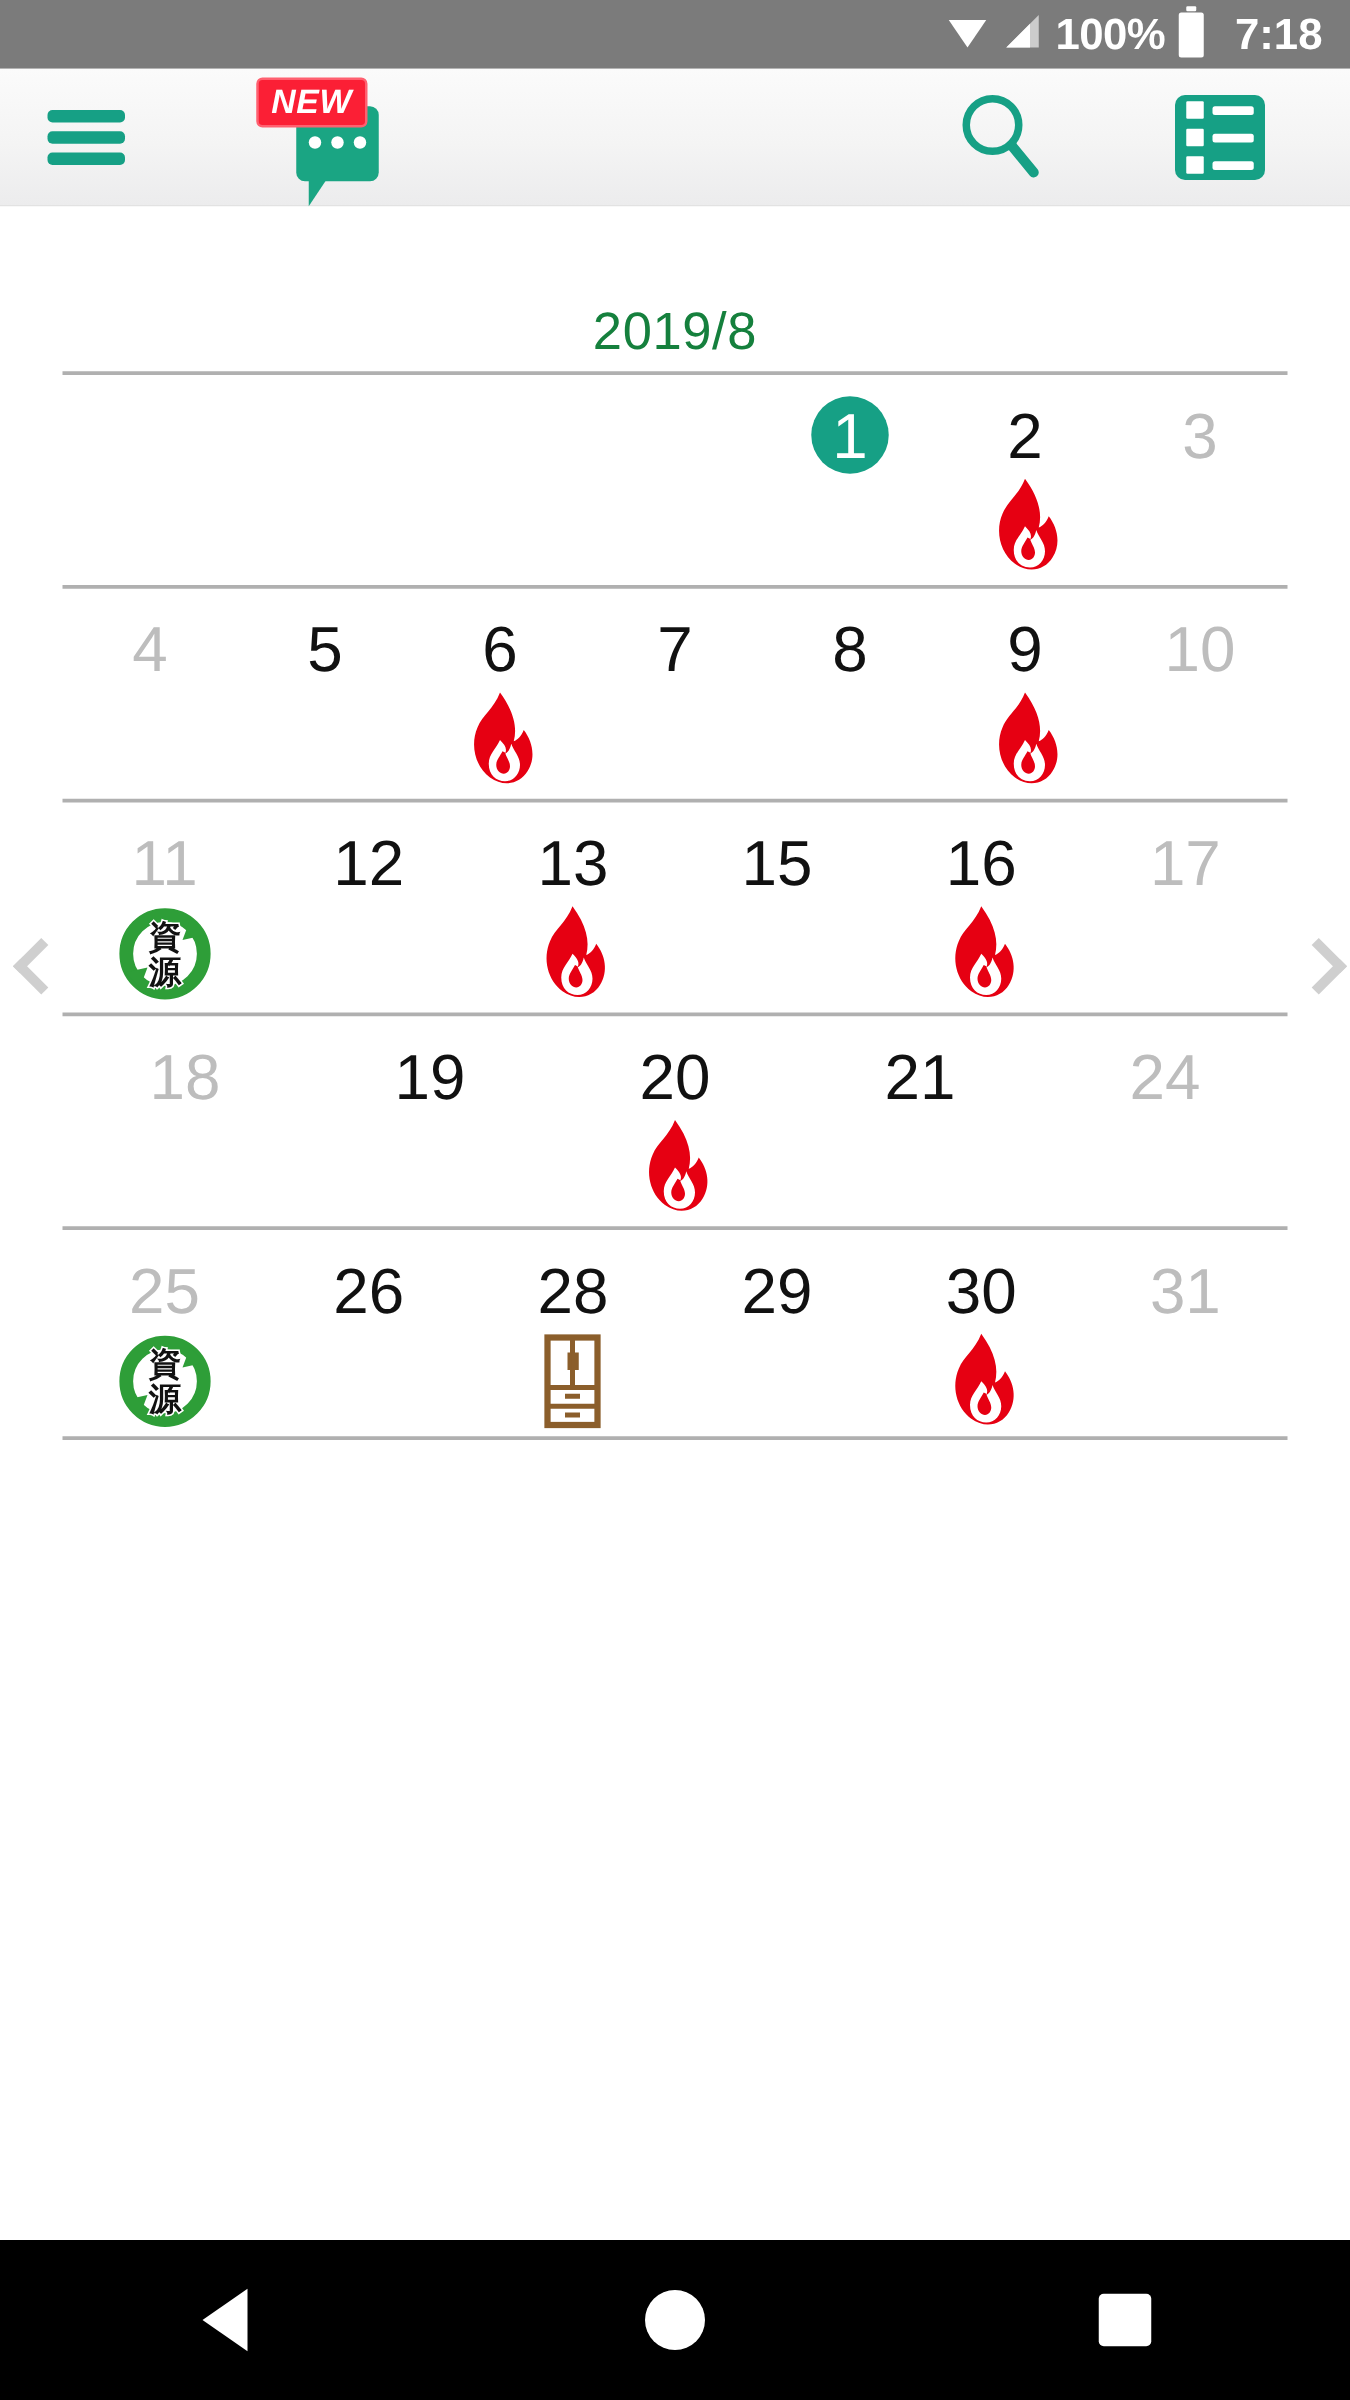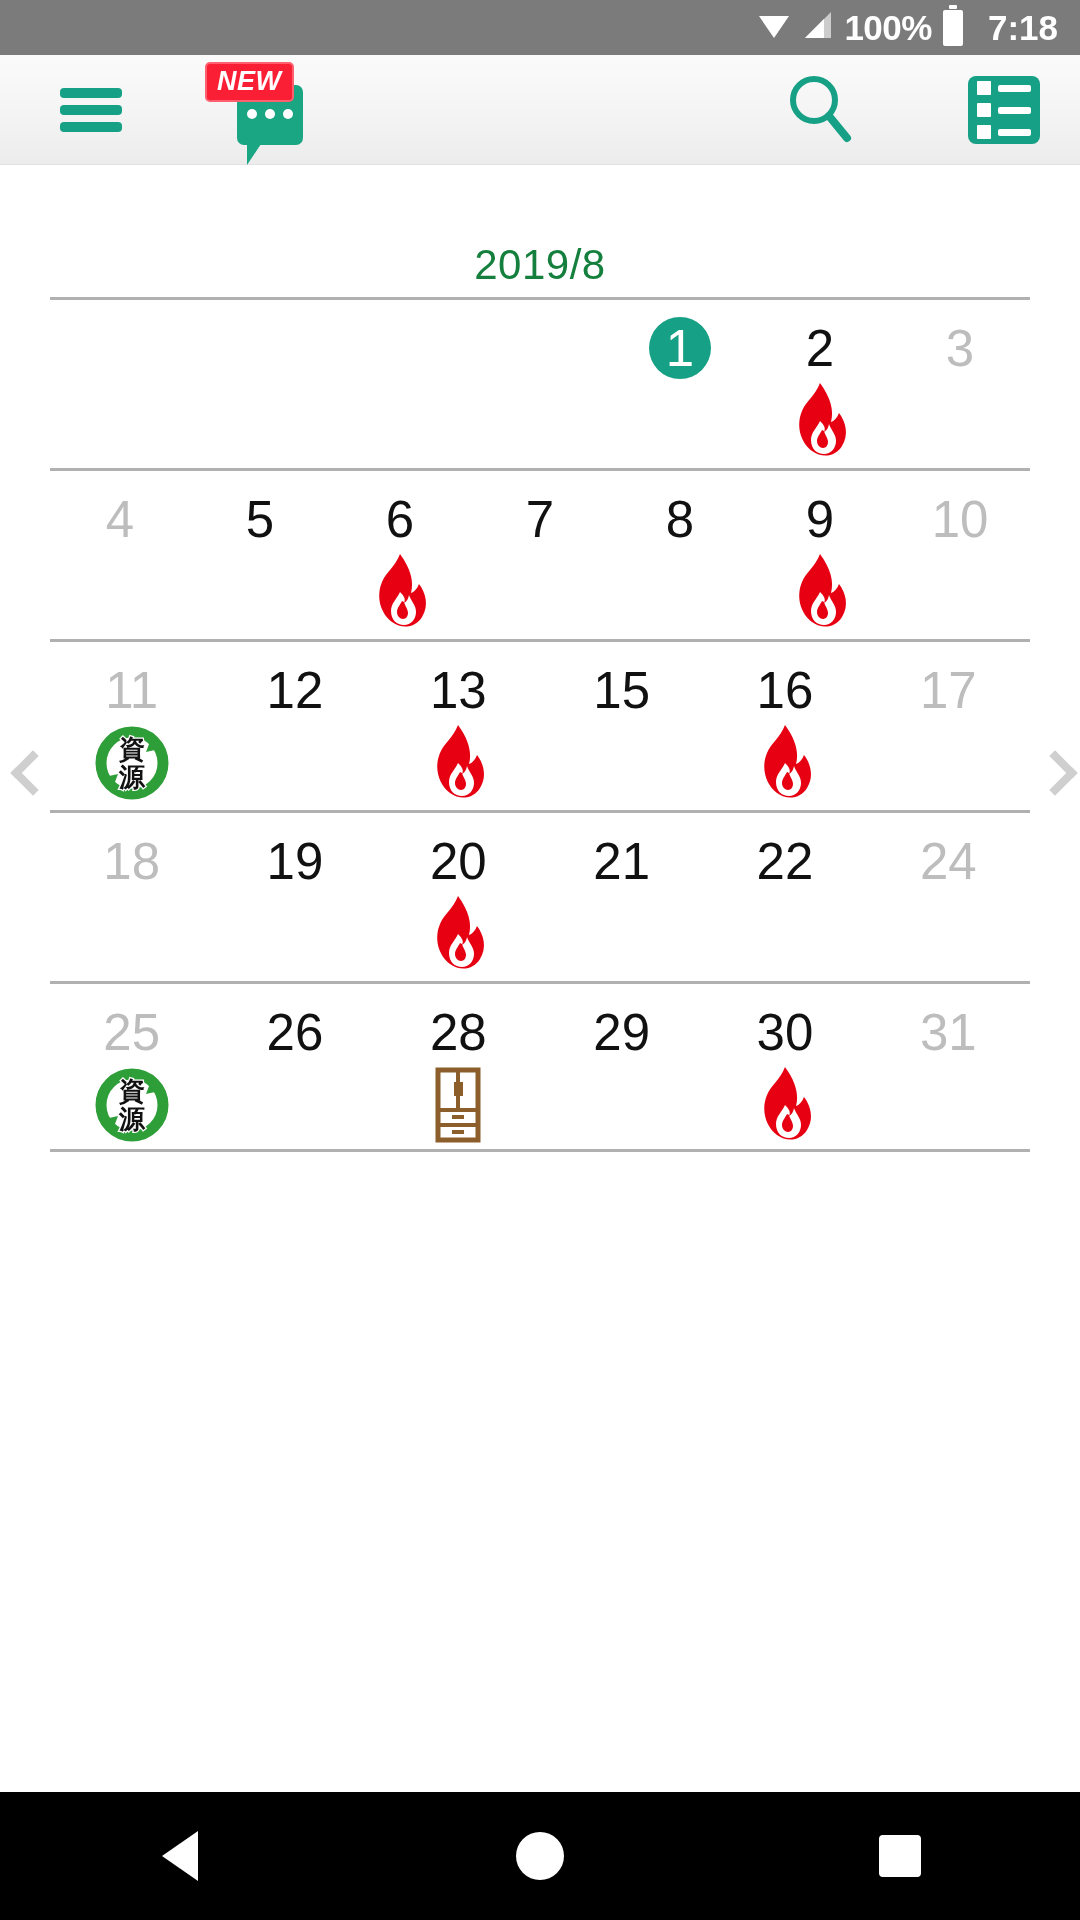--- a/index.html
+++ b/index.html
@@ -42,21 +42,21 @@
 
   
   .toolbar {
     position: absolute; top: 55px; left: 0;
     width: 1080px; height: 110px;
     background: linear-gradient(180deg, #fbfbfb 0%, #f4f4f4 55%, #ececed 100%);
     border-bottom: 1px solid #e2e2e2;
   }
   .tb-btn {
     position: absolute; top: 0; height: 110px;
-    display: flex; align-items: center; justify-content: flex-end;
+    display: flex; align-items: center; justify-content: flex-start;
   }
   .tb-menu { left: 38px; width: 84px; }
   .hamburger { width: 62px; height: 44px; display:flex; flex-direction:column; justify-content:space-between; }
   .hamburger span { display:block; height: 10px; background: #16a085; border-radius: 4px; }
   .tb-chat { left: 205px; width: 110px; }
   .chat-wrap { position: relative; width: 110px; height: 106px; }
   .bubble {
     position: absolute; left: 32px; top: 28px;
     width: 66px; height: 60px; background: #1aa583; border-radius: 7px;
   }
@@ -405,24 +405,20 @@
                 <path fill="#e60012" d="M40 50 C38 54 35 57 35 61 C35 65 38 68 41 68 C44 68 46 65 46 62 C46 58 43 55 42 51 Z"></path>
               </svg>
             </span>
           </div>
         </div>
         <div class="cell">
           <div class="dnum">21</div>
           <div class="badgeslot"></div>
         </div>
         <div class="cell">
-          <div class="dnum">22</div>
-          <div class="badgeslot"></div>
-        </div>
-        <div class="cell">
           <div class="dnum dim">24</div>
           <div class="badgeslot"></div>
         </div>
       </div>
       <div class="wrow last">
         <div class="cell">
           <div class="dnum dim">25</div>
           <div class="badgeslot">
             <span class="ic">
               <svg viewBox="0 0 76 82">

